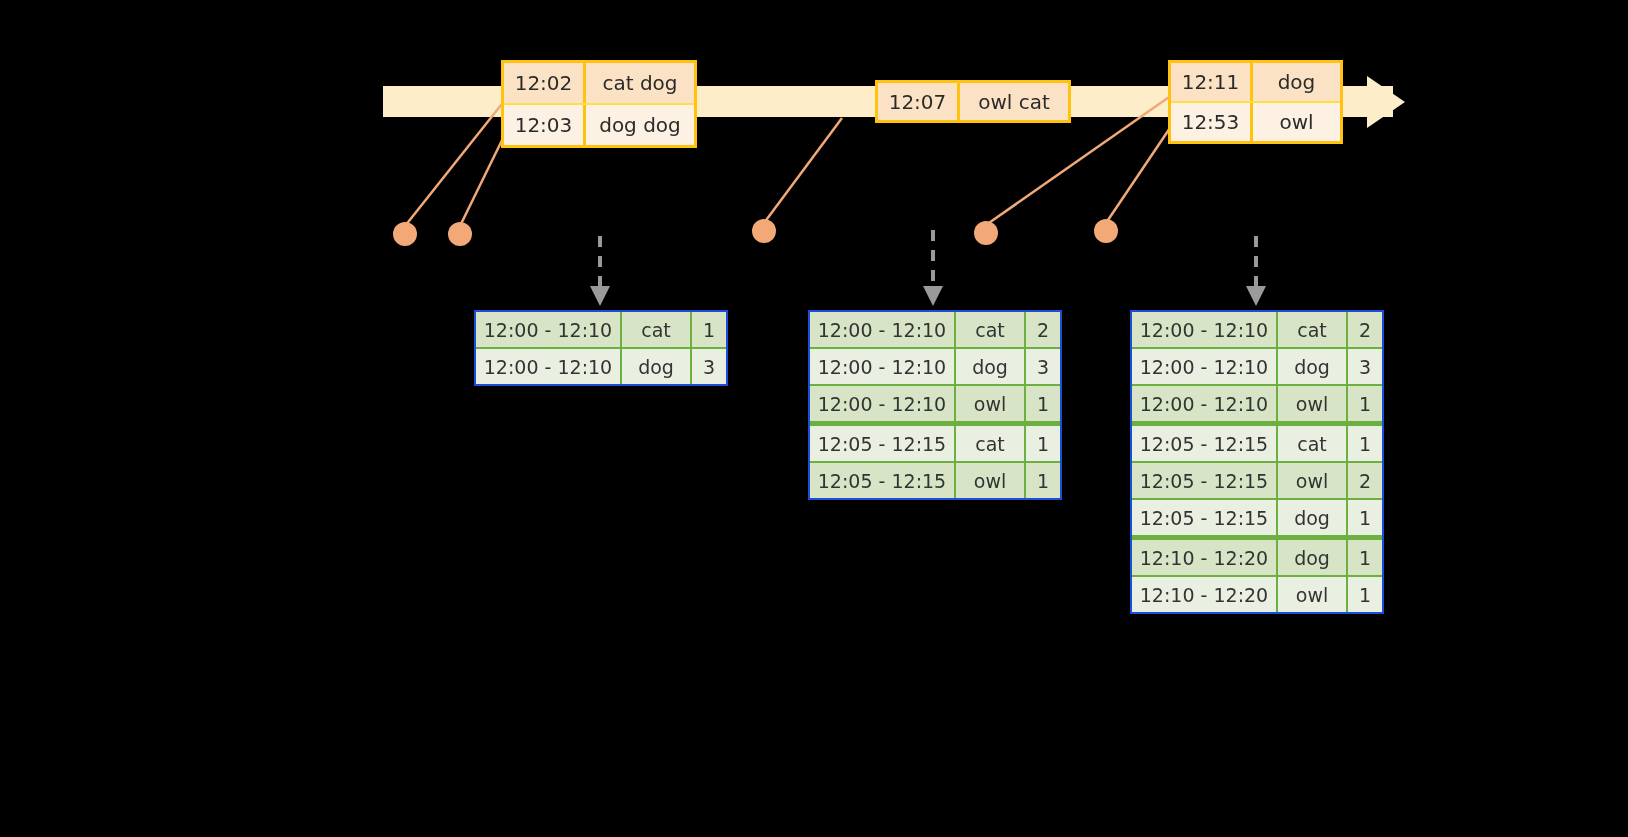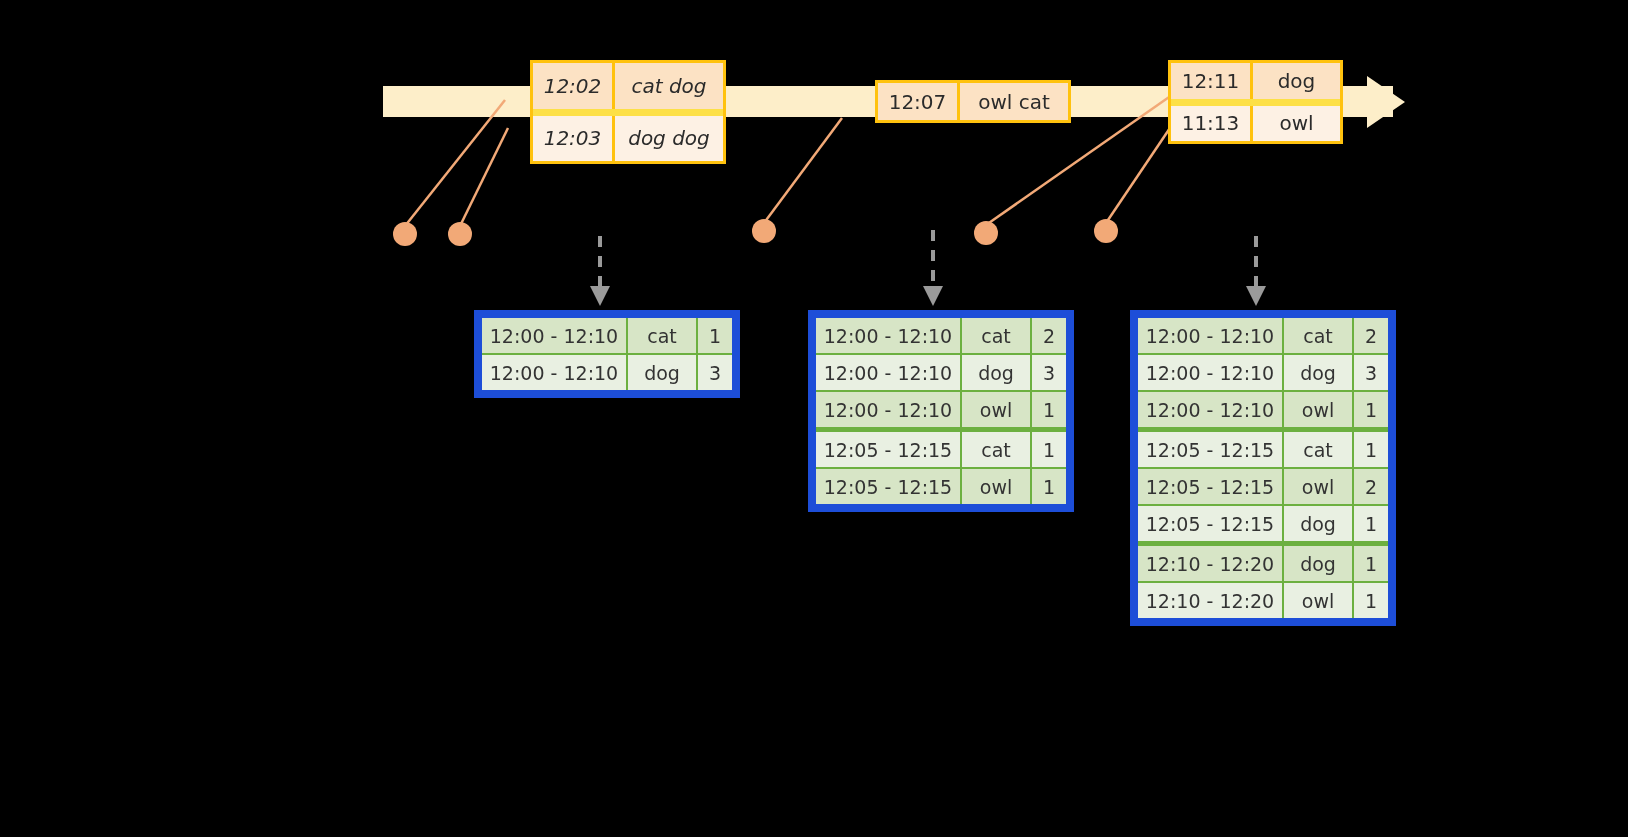--- a/index.html
+++ b/index.html
@@ -35,49 +35,49 @@
     border:3px solid #ffc20e;
     box-sizing:border-box;
     display:flex;
     flex-direction:column;
   }
   .evt-row{
     display:flex;
     flex:1 1 auto;
     box-sizing:border-box;
   }
-  .evt-row + .evt-row{border-top:7px solid #fde047;}
+  .evt-row + .evt-row{border-top:2px solid #fde047;}
   .evt-row.dark  .evt-cell{background:#fce2c4;}
   .evt-row.light .evt-cell{background:#fdf1e4;}
   .evt-cell{
     display:flex;align-items:center;justify-content:center;
     color:#2b2b2b;
     font-size:20px;
     box-sizing:border-box;
     white-space:nowrap;
   }
   .evt-cell.time{width:82px;border-right:3px solid #ffc20e;}
   .evt-cell.payload{flex:1 1 auto;}
 
-  #evt-1{left:530px;top:60px;width:196px;height:104px;font-style:italic;}
+  #evt-1{left:501px;top:60px;width:196px;height:88px;}
   #evt-2{left:835px;top:80px;width:196px;height:43px;margin-left:40px;}
   #evt-3{left:1168px;top:60px;width:175px;height:84px;justify-content:center;}
 
   
   .dot{
     position:absolute;
     width:24px;height:24px;
     border-radius:50%;
     background:#f2a977;
   }
 
   
   .res-table{
     position:absolute;
-    border:8px solid #1d4ed8;
+    border:2px solid #1d4ed8;
     box-sizing:border-box;
     background:#6cb040;
     display:flex;
     flex-direction:column;
     gap:2px;
   }
   .res-row{
     display:flex;
     height:35px;
     gap:2px;
@@ -143,21 +143,21 @@
       <div class="evt-cell payload">owl cat</div>
     </div>
   </div>
 
   <div class="evt-box" id="evt-3">
     <div class="evt-row dark">
       <div class="evt-cell time">12:11</div>
       <div class="evt-cell payload">dog</div>
     </div>
     <div class="evt-row light">
-      <div class="evt-cell time">11:13</div>
+      <div class="evt-cell time">12:53</div>
       <div class="evt-cell payload">owl</div>
     </div>
   </div>
 
   <div id="dot-layer">
       <div class="dot" style="left: 393px; top: 222px;"></div>
       <div class="dot" style="left: 448px; top: 222px;"></div>
       <div class="dot" style="left: 752px; top: 219px;"></div>
       <div class="dot" style="left: 974px; top: 221px;"></div>
       <div class="dot" style="left: 1094px; top: 219px;"></div>

